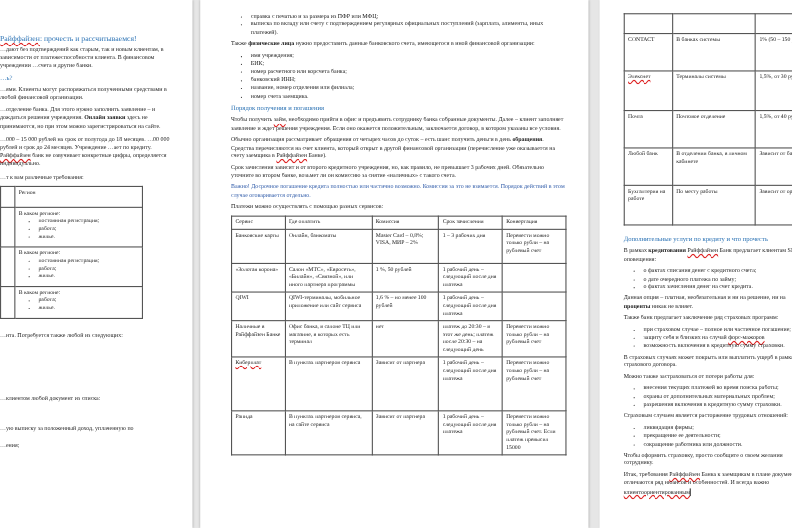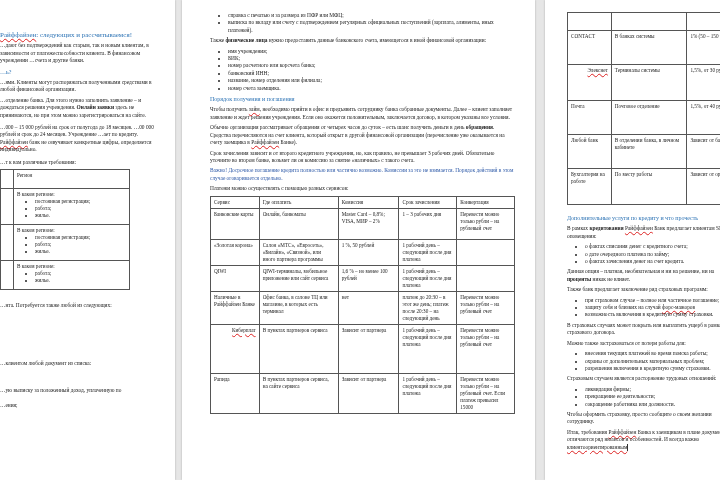--- a/index.html
+++ b/index.html
@@ -19,35 +19,35 @@
   #page3 { left:545px; width:185px; }
   .content { position:absolute; font-size:5.4px; line-height:7.4px; }
   #page1 .content { left:10px; top:28px; width:160px; }
   #page2 .content { left:28px; top:12px; width:305px; }
   #page3 .content { left:22px; top:12px; width:170px; }
   p { margin:0 0 3px 0; }
   .h { color:#2e74b5; font-size:6px; margin:4px 0 3px 0; }
   .h.big { font-size:7px; }
   ul { margin:0 0 3px 0; padding-left:18px; }
   li { margin:0; list-style:disc; }
-  .red { text-decoration:underline wavy #d22; text-decoration-thickness:0.6px;text-align:right; }
+  .red { text-decoration:underline wavy #d22; text-decoration-thickness:0.6px; }
   .note { color:#2e5aa8; }
   b { font-weight:bold; }
   table { border-collapse:collapse; width:100%; font-size:5.2px; line-height:7px; margin-bottom:4px; }
   td, th { border:0.8px solid #555; vertical-align:top; padding:2px 3px; text-align:left; font-weight:normal; }
   .t1 td { height:26px; }
   .t3 td { height:44px; }
   .cursor { display:inline-block; width:0.6px; height:7px; background:#333; vertical-align:middle; }
 </style>
 </head>
 <body>
 
 <div class="page" id="page1">
   <div class="content">
-    <p class="h big"><span></span><span class="red">Райффайзен</span><span>: следующих и рассчитываемся!</span></p>
+    <p class="h big"><span></span><span class="red">Райффайзен</span><span>: прочесть и рассчитываемся!</span></p>
     <p>…дают без подтверждений как старым, так и новым клиентам, в зависимости от платежеспособности клиента. В финансовом учреждении …счета и другие банки.</p>
     <p class="h">…ь?</p>
     <p>…ями. Клиенты могут распоряжаться полученными средствами в любой финансовой организации.</p>
     <p><span>…отделение банка. Для этого нужно заполнить заявление – и дождаться решения учреждения. </span><b>Онлайн заявки</b><span> здесь не принимаются, но при этом можно зарегистрироваться на сайте.</span></p>
     <p style="margin-top:5px"><span>…000 – 15 000 рублей на срок от полугода до 18 месяцев. …00 000 рублей и срок до 24 месяцев. Учреждение …ает по кредиту. </span><span class="red">Райффайзен</span><span> банк не озвучивает конкретные цифры, определяется индивидуально.</span></p>
     <p style="margin-top:5px">…т к вам различные требования:</p>
     <table style="width:130px">
       <tbody>
           <tr>
             <td style="width:6px"></td>

